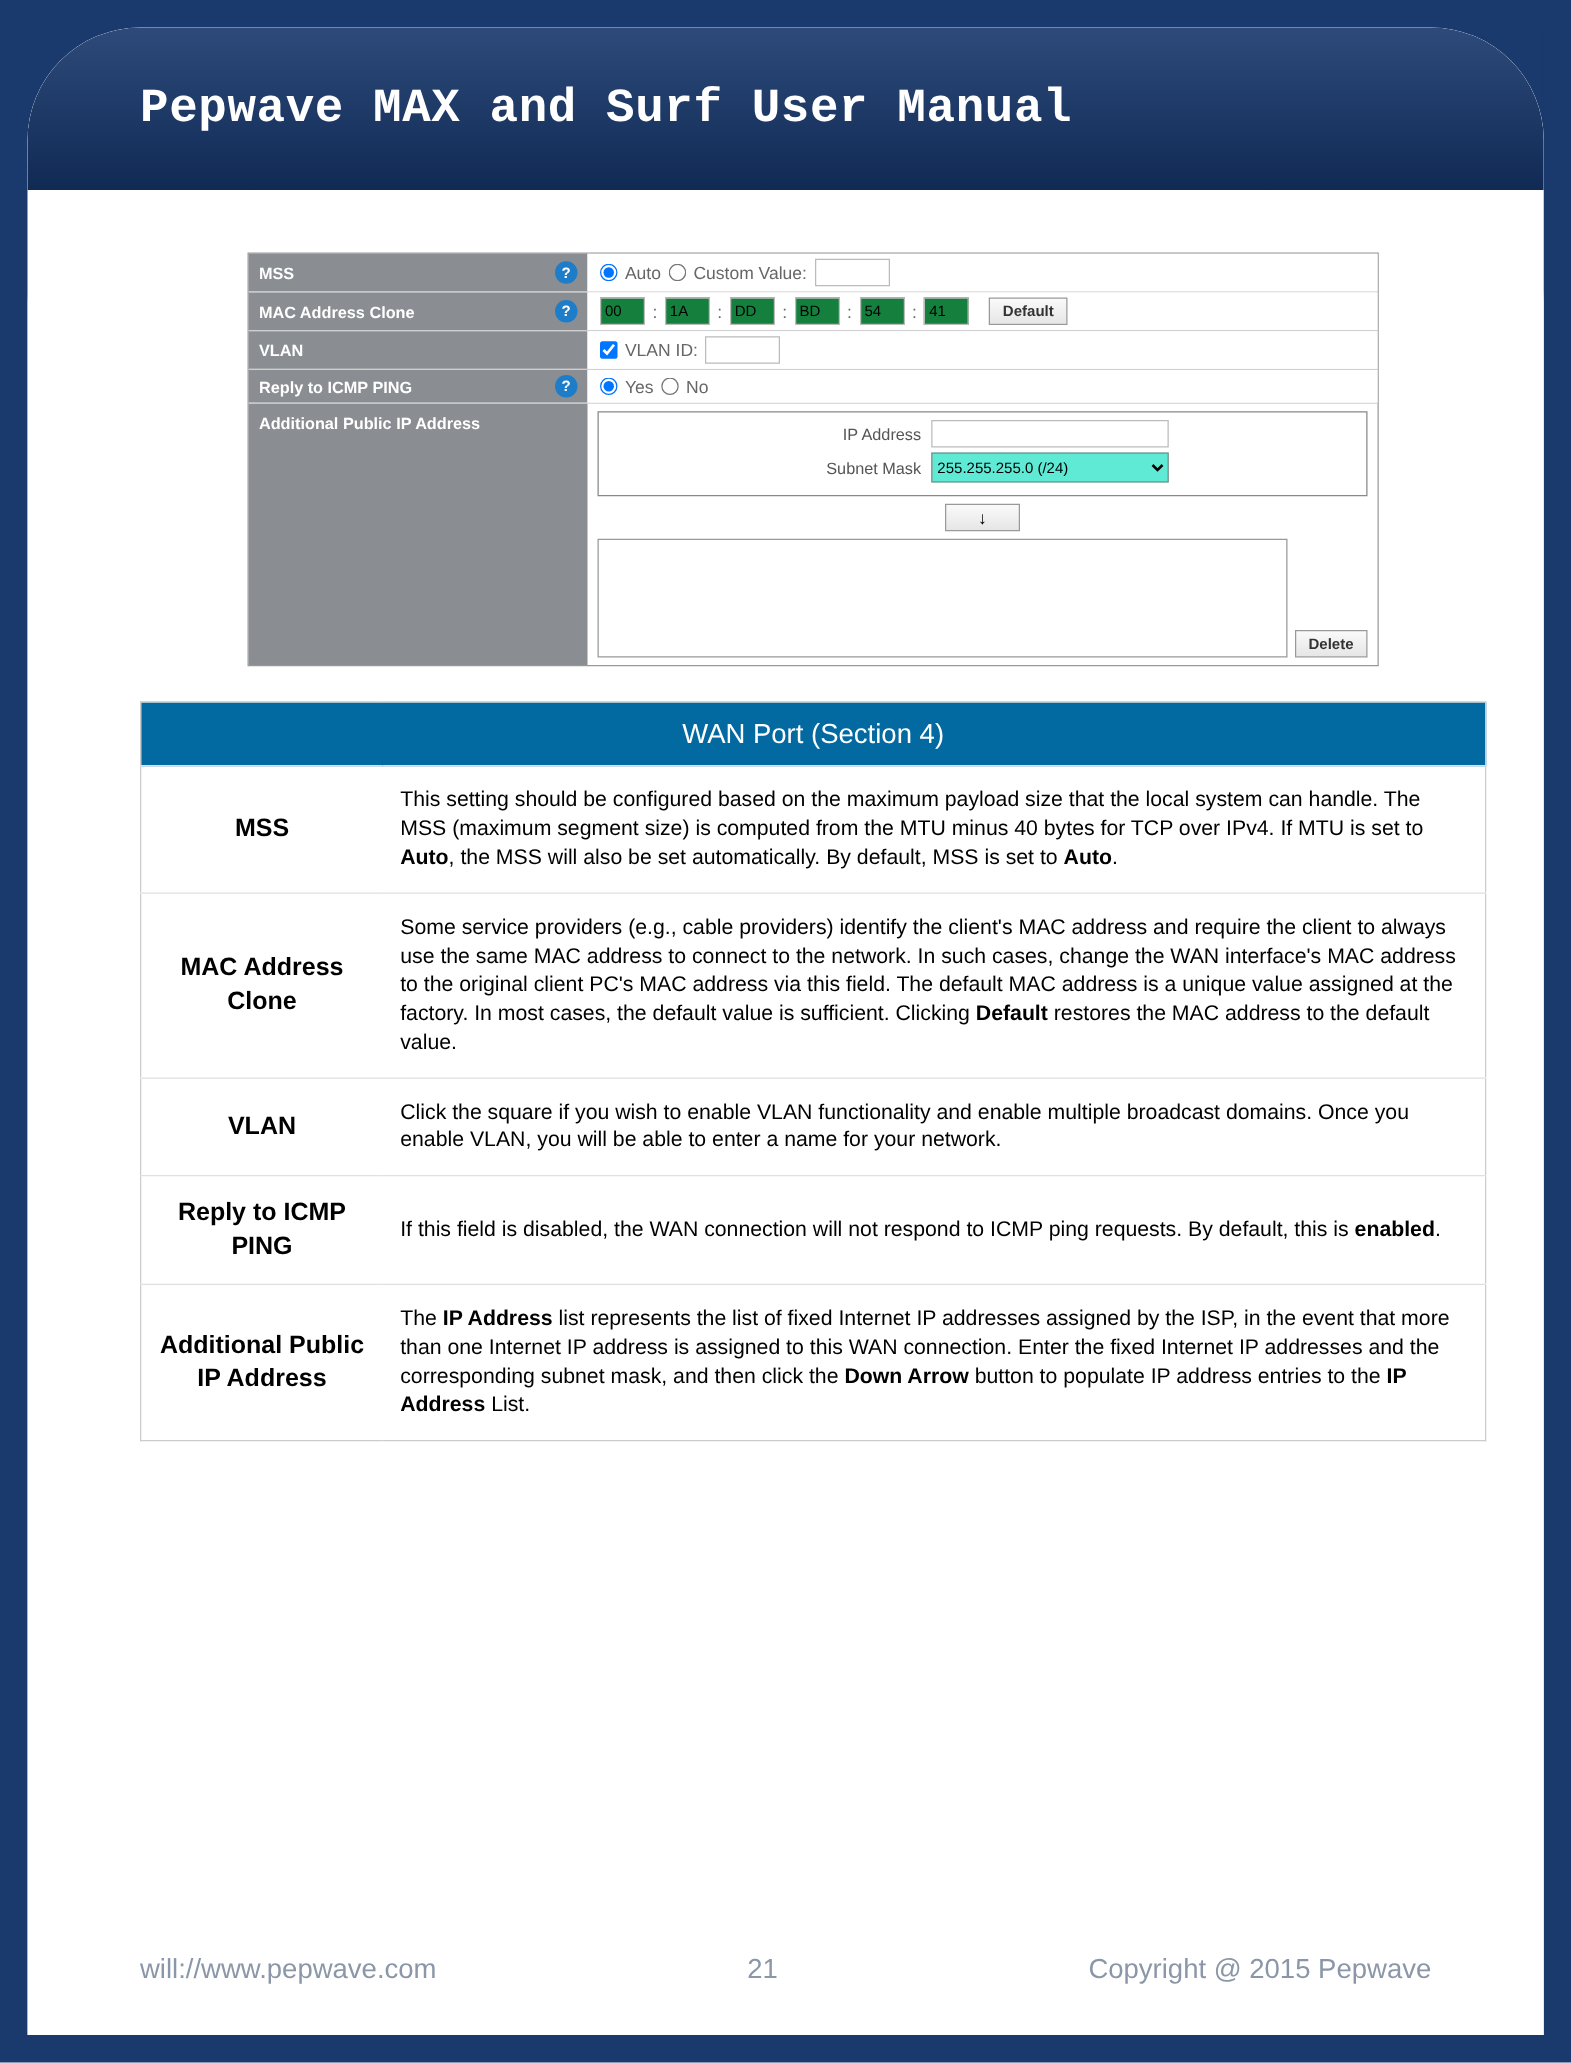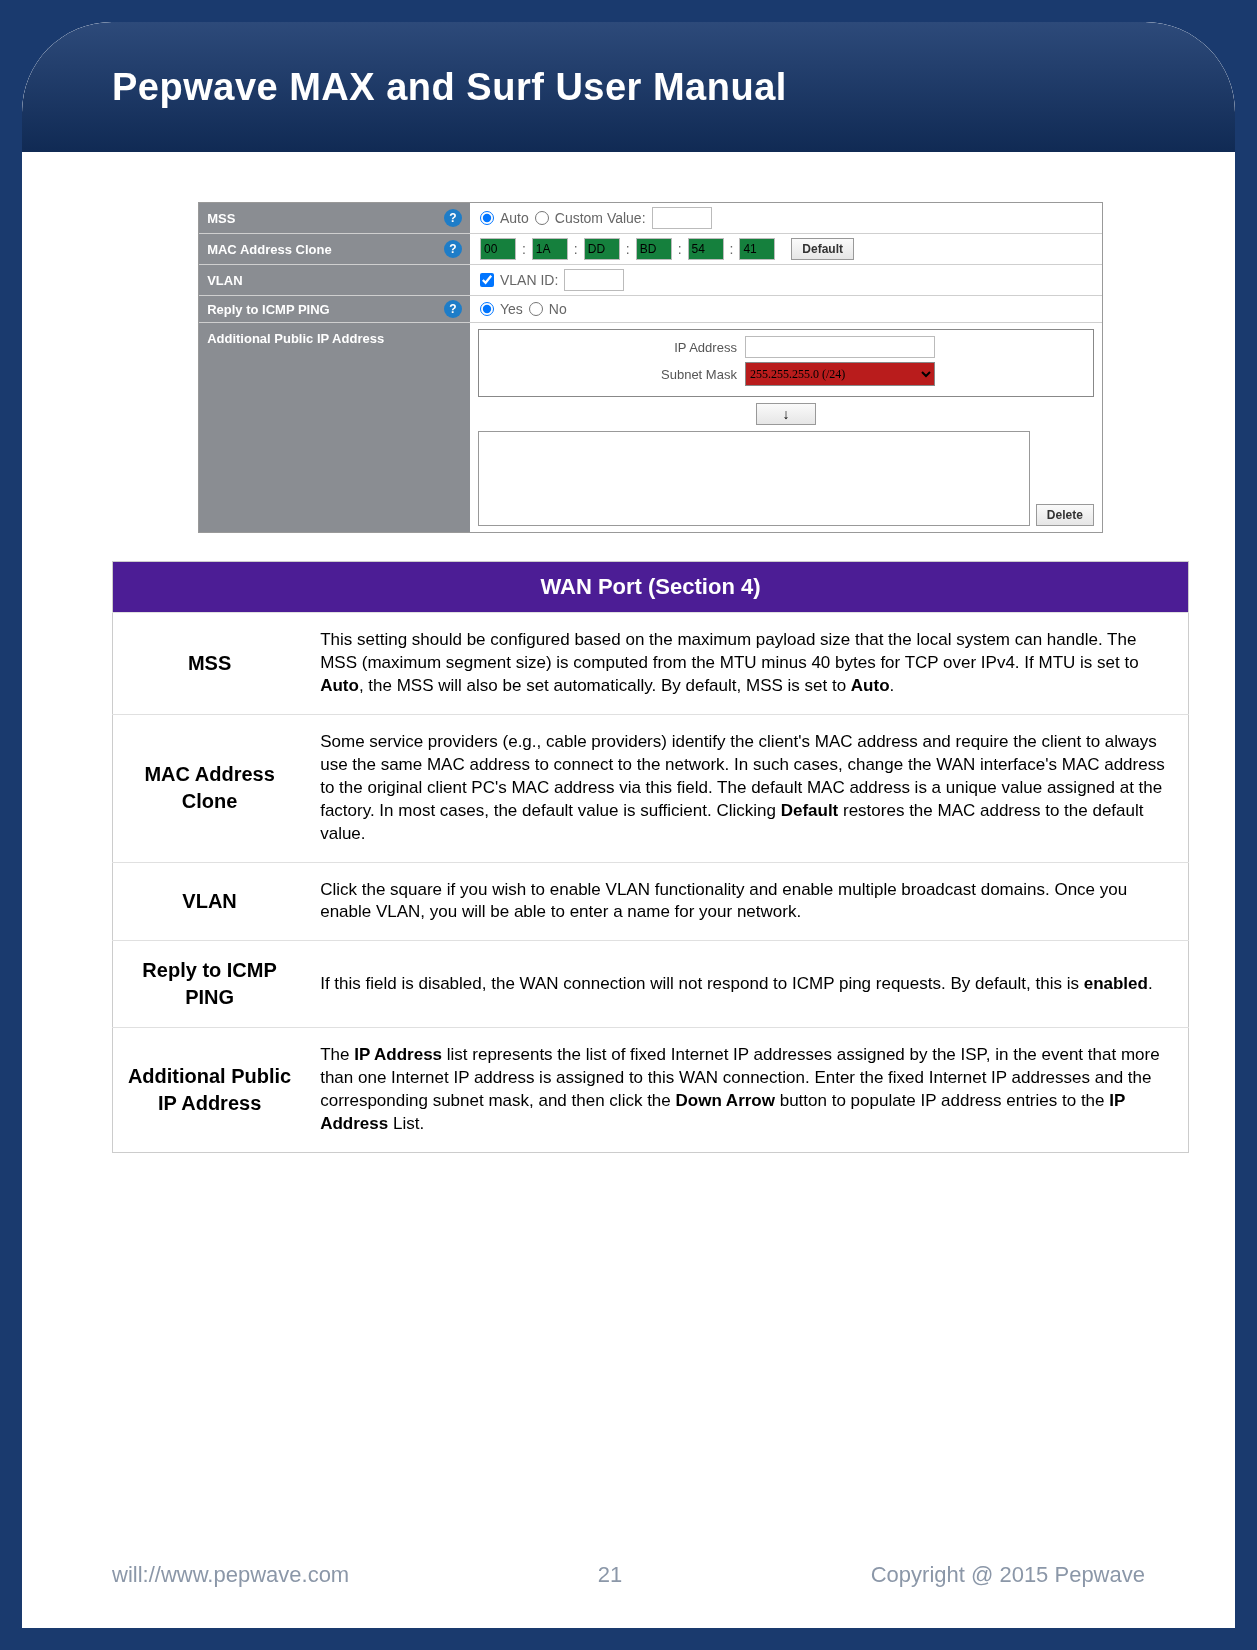--- a/index.html
+++ b/index.html
@@ -28,21 +28,21 @@
     top: 0; left: 0; right: 0;
     height: 130px;
     background: linear-gradient(#2d4a7a, #102a54);
     border-radius: 90px 90px 0 0;
     display: flex;
     align-items: center;
     padding-left: 90px;
   }
   .header-band h1 {
     color: #fff;
-    font-family: Liberation Sans, sans-serif;
+    font-family: Liberation Mono, monospace;
     font-weight: bold;
     font-size: 38px;
     letter-spacing: 0.5px;
     text-align: center;
   }
   .content-white {
     position: absolute;
     top: 130px; left: 0; right: 0; bottom: 0;
     background: #fff;
     border-radius: 90px 90px 0 0;
@@ -102,21 +102,21 @@
     padding: 3px 10px;
     font-weight: bold;
     color: #333;
   }
   .apip-body {
     flex: 1;
     padding: 6px 8px;
   }
   .apip-inputrow { display: flex; align-items: center; gap: 8px; margin-bottom: 4px; justify-content: center; }
   .apip-inputrow label { font-size: 13px; color: #555; width: 100px; text-align: right; }
-  select.subnet { width: 190px; height: 24px; border: 1px solid #888; font-size: 12px; background: #b91c1c; font-family: Liberation Serif, serif; }
+  select.subnet { width: 190px; height: 24px; border: 1px solid #888; font-size: 12px; background: #5eead4; }
   .arrow-btn {
     display: block;
     margin: 6px auto;
     width: 60px; height: 22px;
     border: 1px solid #999;
     background: linear-gradient(#fafafa,#e6e6e6);
     text-align: center;
     font-size: 14px;
     line-height: 20px;
   }
@@ -127,24 +127,24 @@
     resize: none;
     font-size: 12px;
   }
   
   .doc-table {
     width: 100%;
     border: 1px solid #ccc;
     border-collapse: collapse;
   }
   .doc-table thead td {
-    background: #4c1d95;
+    background: #0369a1;
     color: #fff;
     text-align: center;
-    font-weight: bold;
+    font-weight: normal;
     font-size: 22px;
     padding: 12px;
   }
   .doc-table tbody tr { border-top: 1px solid #e0e0e0; }
   .doc-table tbody td { padding: 16px 14px; vertical-align: middle; font-size: 17px; line-height: 1.35; }
   .doc-table tbody td.term { width: 18%; text-align: center; font-weight: bold; font-size: 20px; }
   
   .footer {
     position: absolute;
     left: 90px; right: 90px; bottom: 40px;

